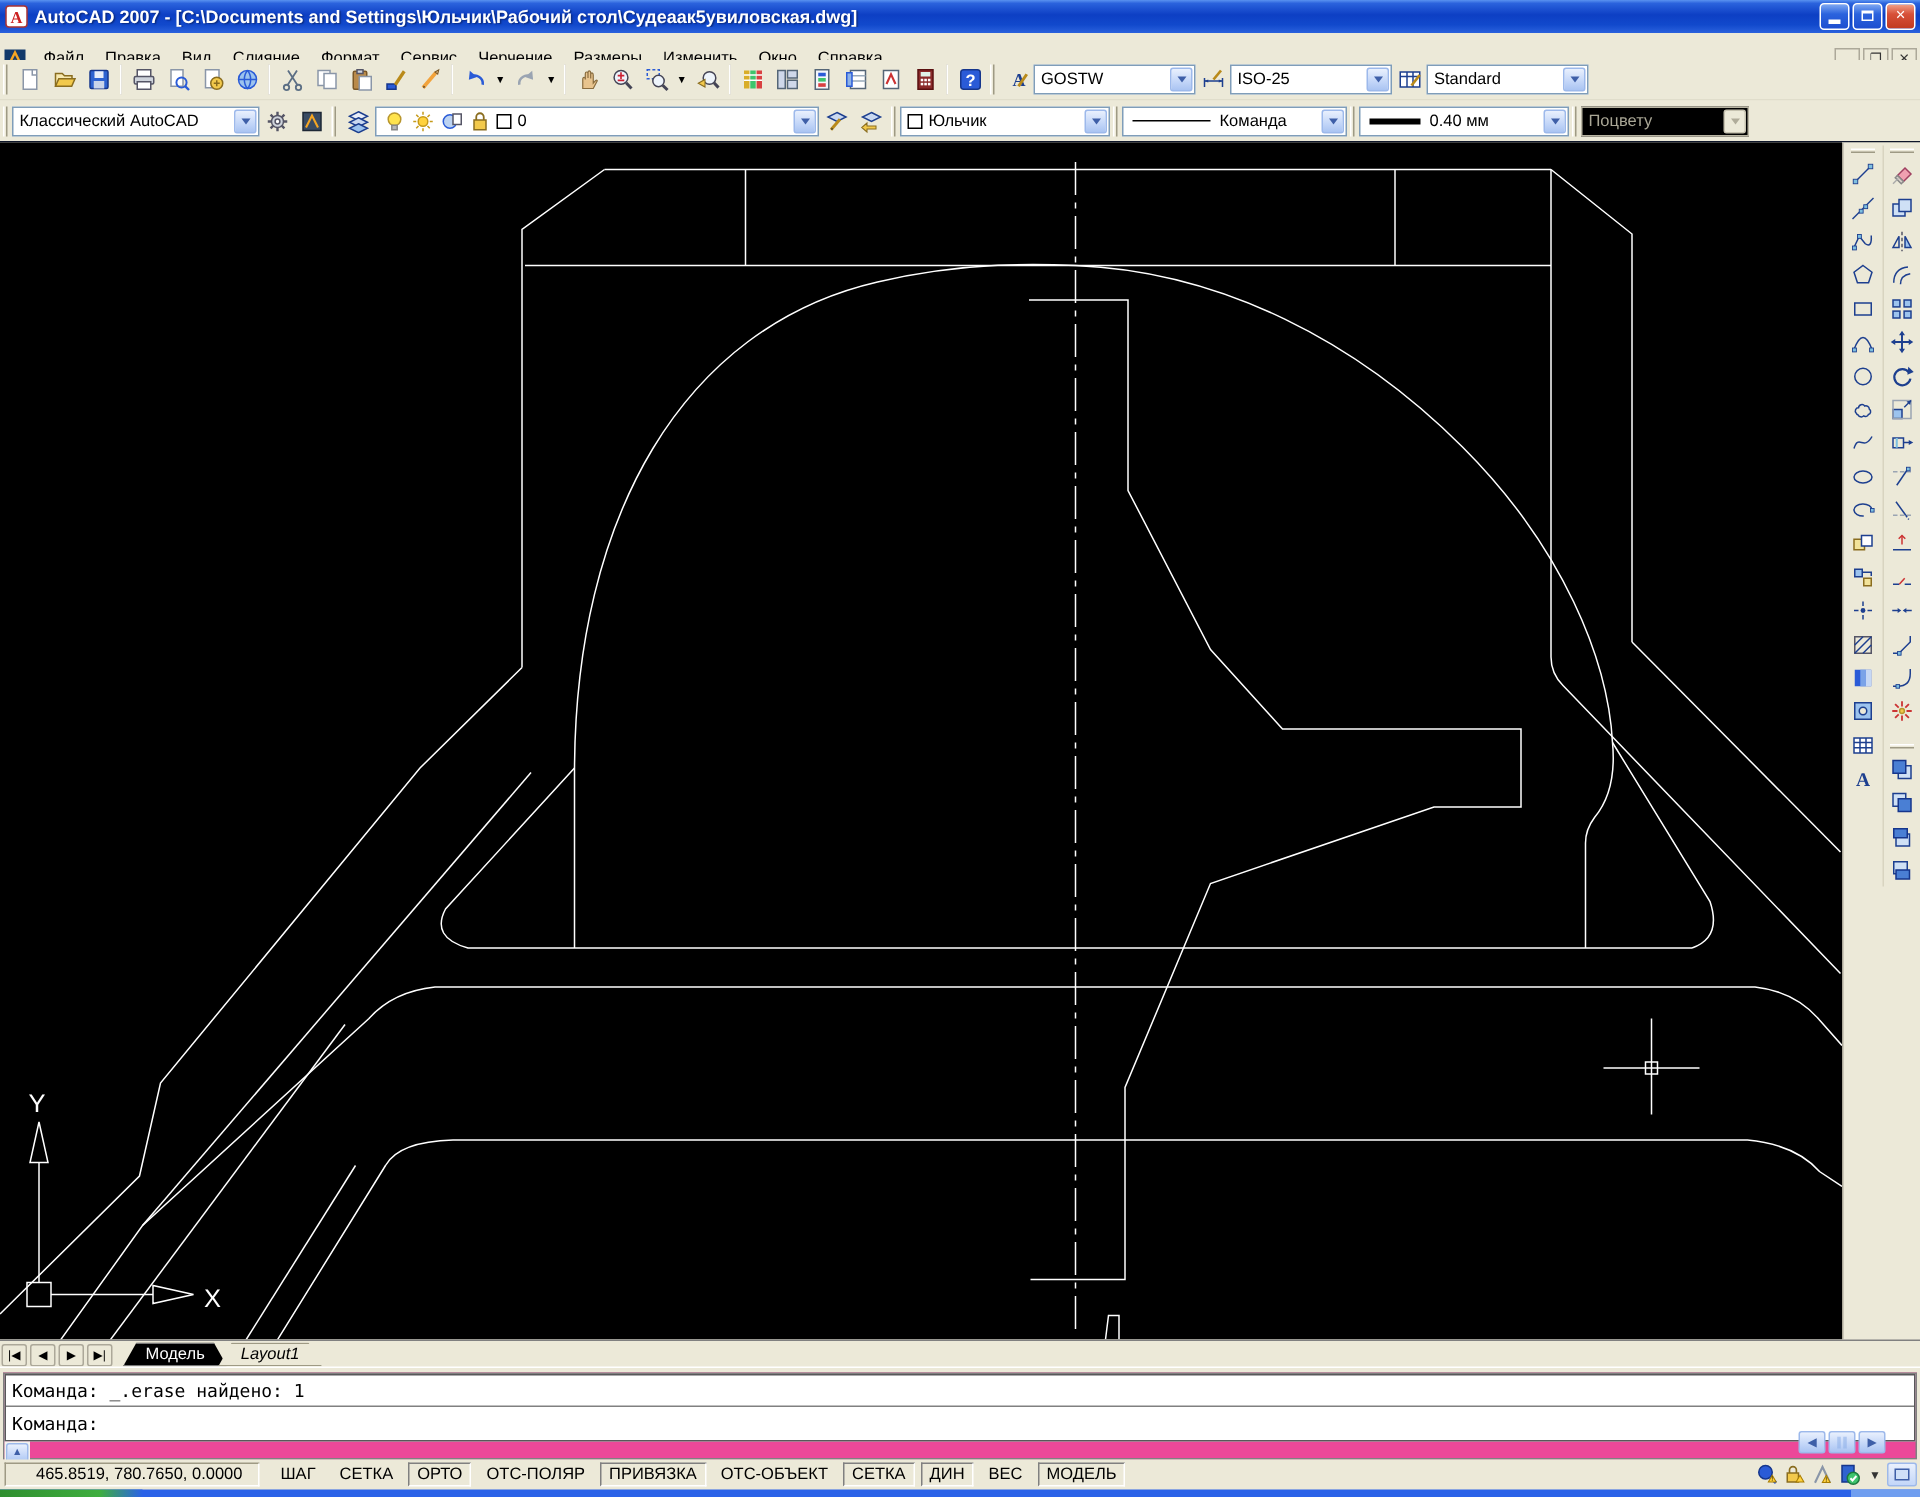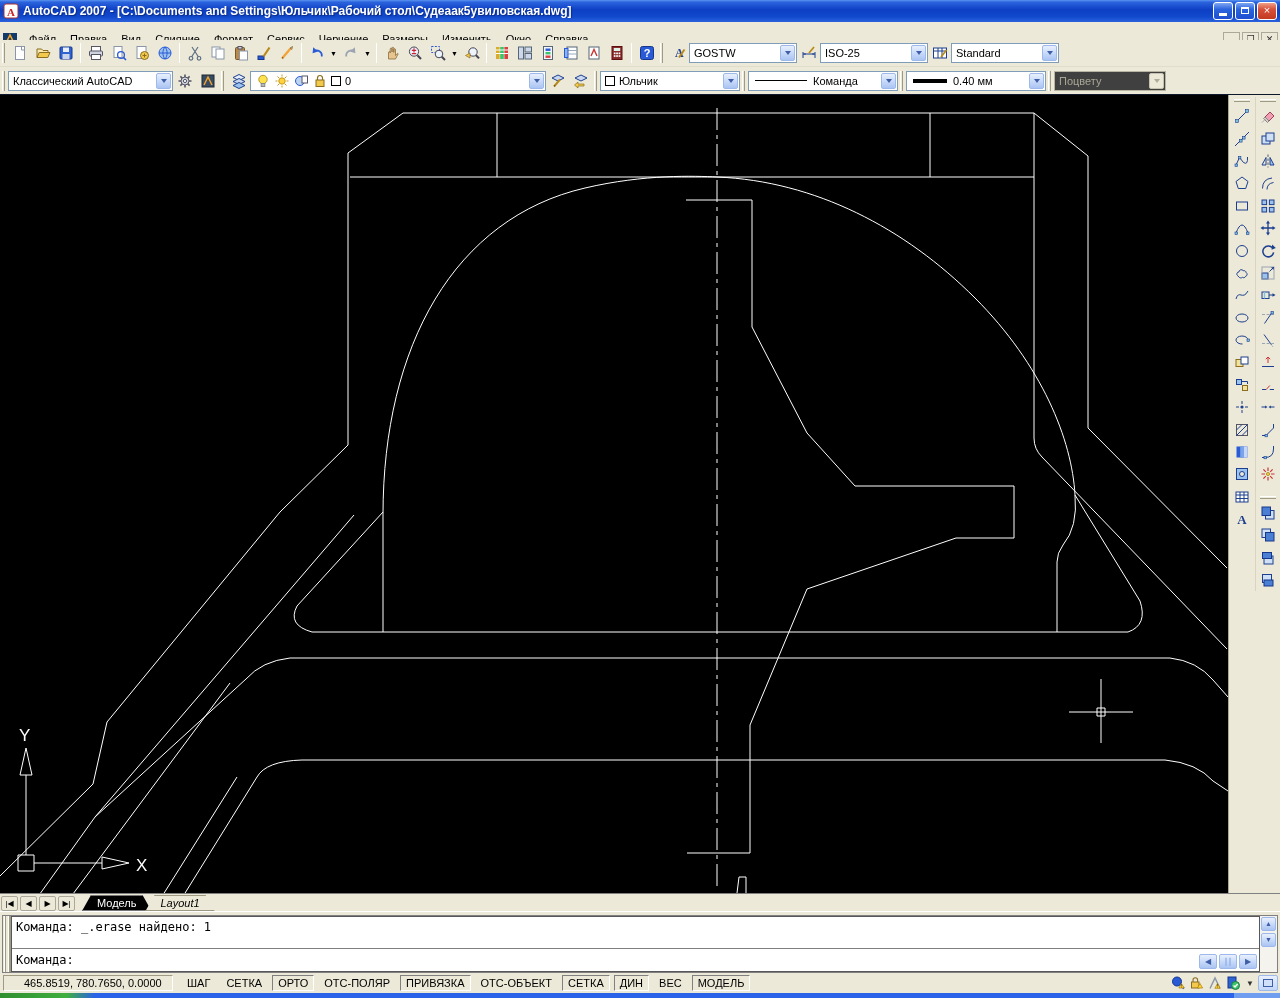--- a/index.html
+++ b/index.html
@@ -45,21 +45,21 @@
   .dropcaret{width:11px;height:23px;flex:none;font-size:7px;color:#000;display:flex;
         align-items:center;justify-content:center;}
 
   .combo{height:20px;background:#fff;border:1px solid #7f9db9;display:flex;align-items:center;
         font-size:11px;color:#000;flex:none;position:relative;padding-left:4px;overflow:hidden;}
   .combo .arrowbtn{position:absolute;right:1px;top:1px;bottom:1px;width:15px;
         background:linear-gradient(180deg,#e9f0fd,#c3d6f8 60%,#aac4f2);
         border:1px solid #9db9eb;border-radius:2px;display:flex;align-items:center;justify-content:center;}
   .combo .arrowbtn:after{content:"";width:0;height:0;border:3px solid transparent;
         border-top:4px solid #3e5fa8;margin-top:3px;}
-  .combo.disabled{background:#404040;color:#a9a695;border-color:#b8b4a2;}
+  .combo.disabled{background:#000000;color:#a9a695;border-color:#b8b4a2;}
   .combo.disabled .arrowbtn{background:#ece9d8;border-color:#c6c2b0;}
   .combo.disabled .arrowbtn:after{border-top-color:#b0ac9a;}
   .combo .cicon{width:16px;height:16px;margin-right:3px;flex:none;}
   .combo .cicon svg{display:block;}
   .swatch{width:10px;height:10px;border:1px solid #000;margin-right:4px;flex:none;background:#fff;}
   .ltline{width:52px;height:1px;background:#000;margin:0 6px 0 2px;flex:none;}
   .lwline{width:34px;height:4px;background:#000;margin:0 6px 0 2px;flex:none;}
 
   
   #main{position:absolute;top:95px;left:0;width:1280px;height:798px;}
@@ -83,21 +83,21 @@
   .tabnav{width:17px;height:15px;margin:0 1px;background:#ece9d8;border:1px solid #aca899;
     border-radius:2px;font-size:8px;line-height:13px;text-align:center;color:#000;flex:none;}
   .tab{height:16px;padding:0 14px;display:flex;align-items:center;font-size:11px;flex:none;
     clip-path:polygon(9px 0,calc(100% - 9px) 0,100% 100%,0 100%);margin-left:-6px;}
   .tab.active{background:#000;color:#fff;border:1px solid #777;}
   .tab.inactive{background:#ece9d8;color:#000;border:1px solid #9e9a84;font-style:italic;}
 
   
   #splitter{position:absolute;top:911px;left:0;width:1280px;height:4px;background:#ece9d8;border-top:1px solid #fff;}
   #cmd{position:absolute;top:915px;left:2px;width:1276px;height:58px;background:#ec4899;
-    border:1px solid #808080;display:flex;}
+    border:1px solid #808080;display:flex;flex-direction:column;}
   #cmd-grip{width:8px;border-right:1px solid #9e9a84;background:#ece9d8;
     background-image:linear-gradient(90deg,#fff 1px,#9e9a84 1px,#9e9a84 2px,transparent 2px),
                      linear-gradient(90deg,#fff 1px,#9e9a84 1px,#9e9a84 2px,transparent 2px);
     background-size:4px 100%,4px 100%;background-position:1px 0,5px 0;background-repeat:no-repeat;}
   #cmd-body{flex:1;display:flex;flex-direction:column;background:#fff;border:1px solid #58585a;}
   #cmd-hist{flex:1;display:flex;align-items:flex-start;padding:3px 4px;border-bottom:1px solid #808080;
     font-family:"DejaVu Sans Mono",monospace;font-size:12px;color:#000;}
   #cmd-inputrow{height:22px;display:flex;align-items:center;padding:0 4px;
     font-family:"DejaVu Sans Mono",monospace;font-size:12px;color:#000;}
   #cmd-scroll{width:17px;display:flex;flex-direction:column;background:#f4f3ee;}

